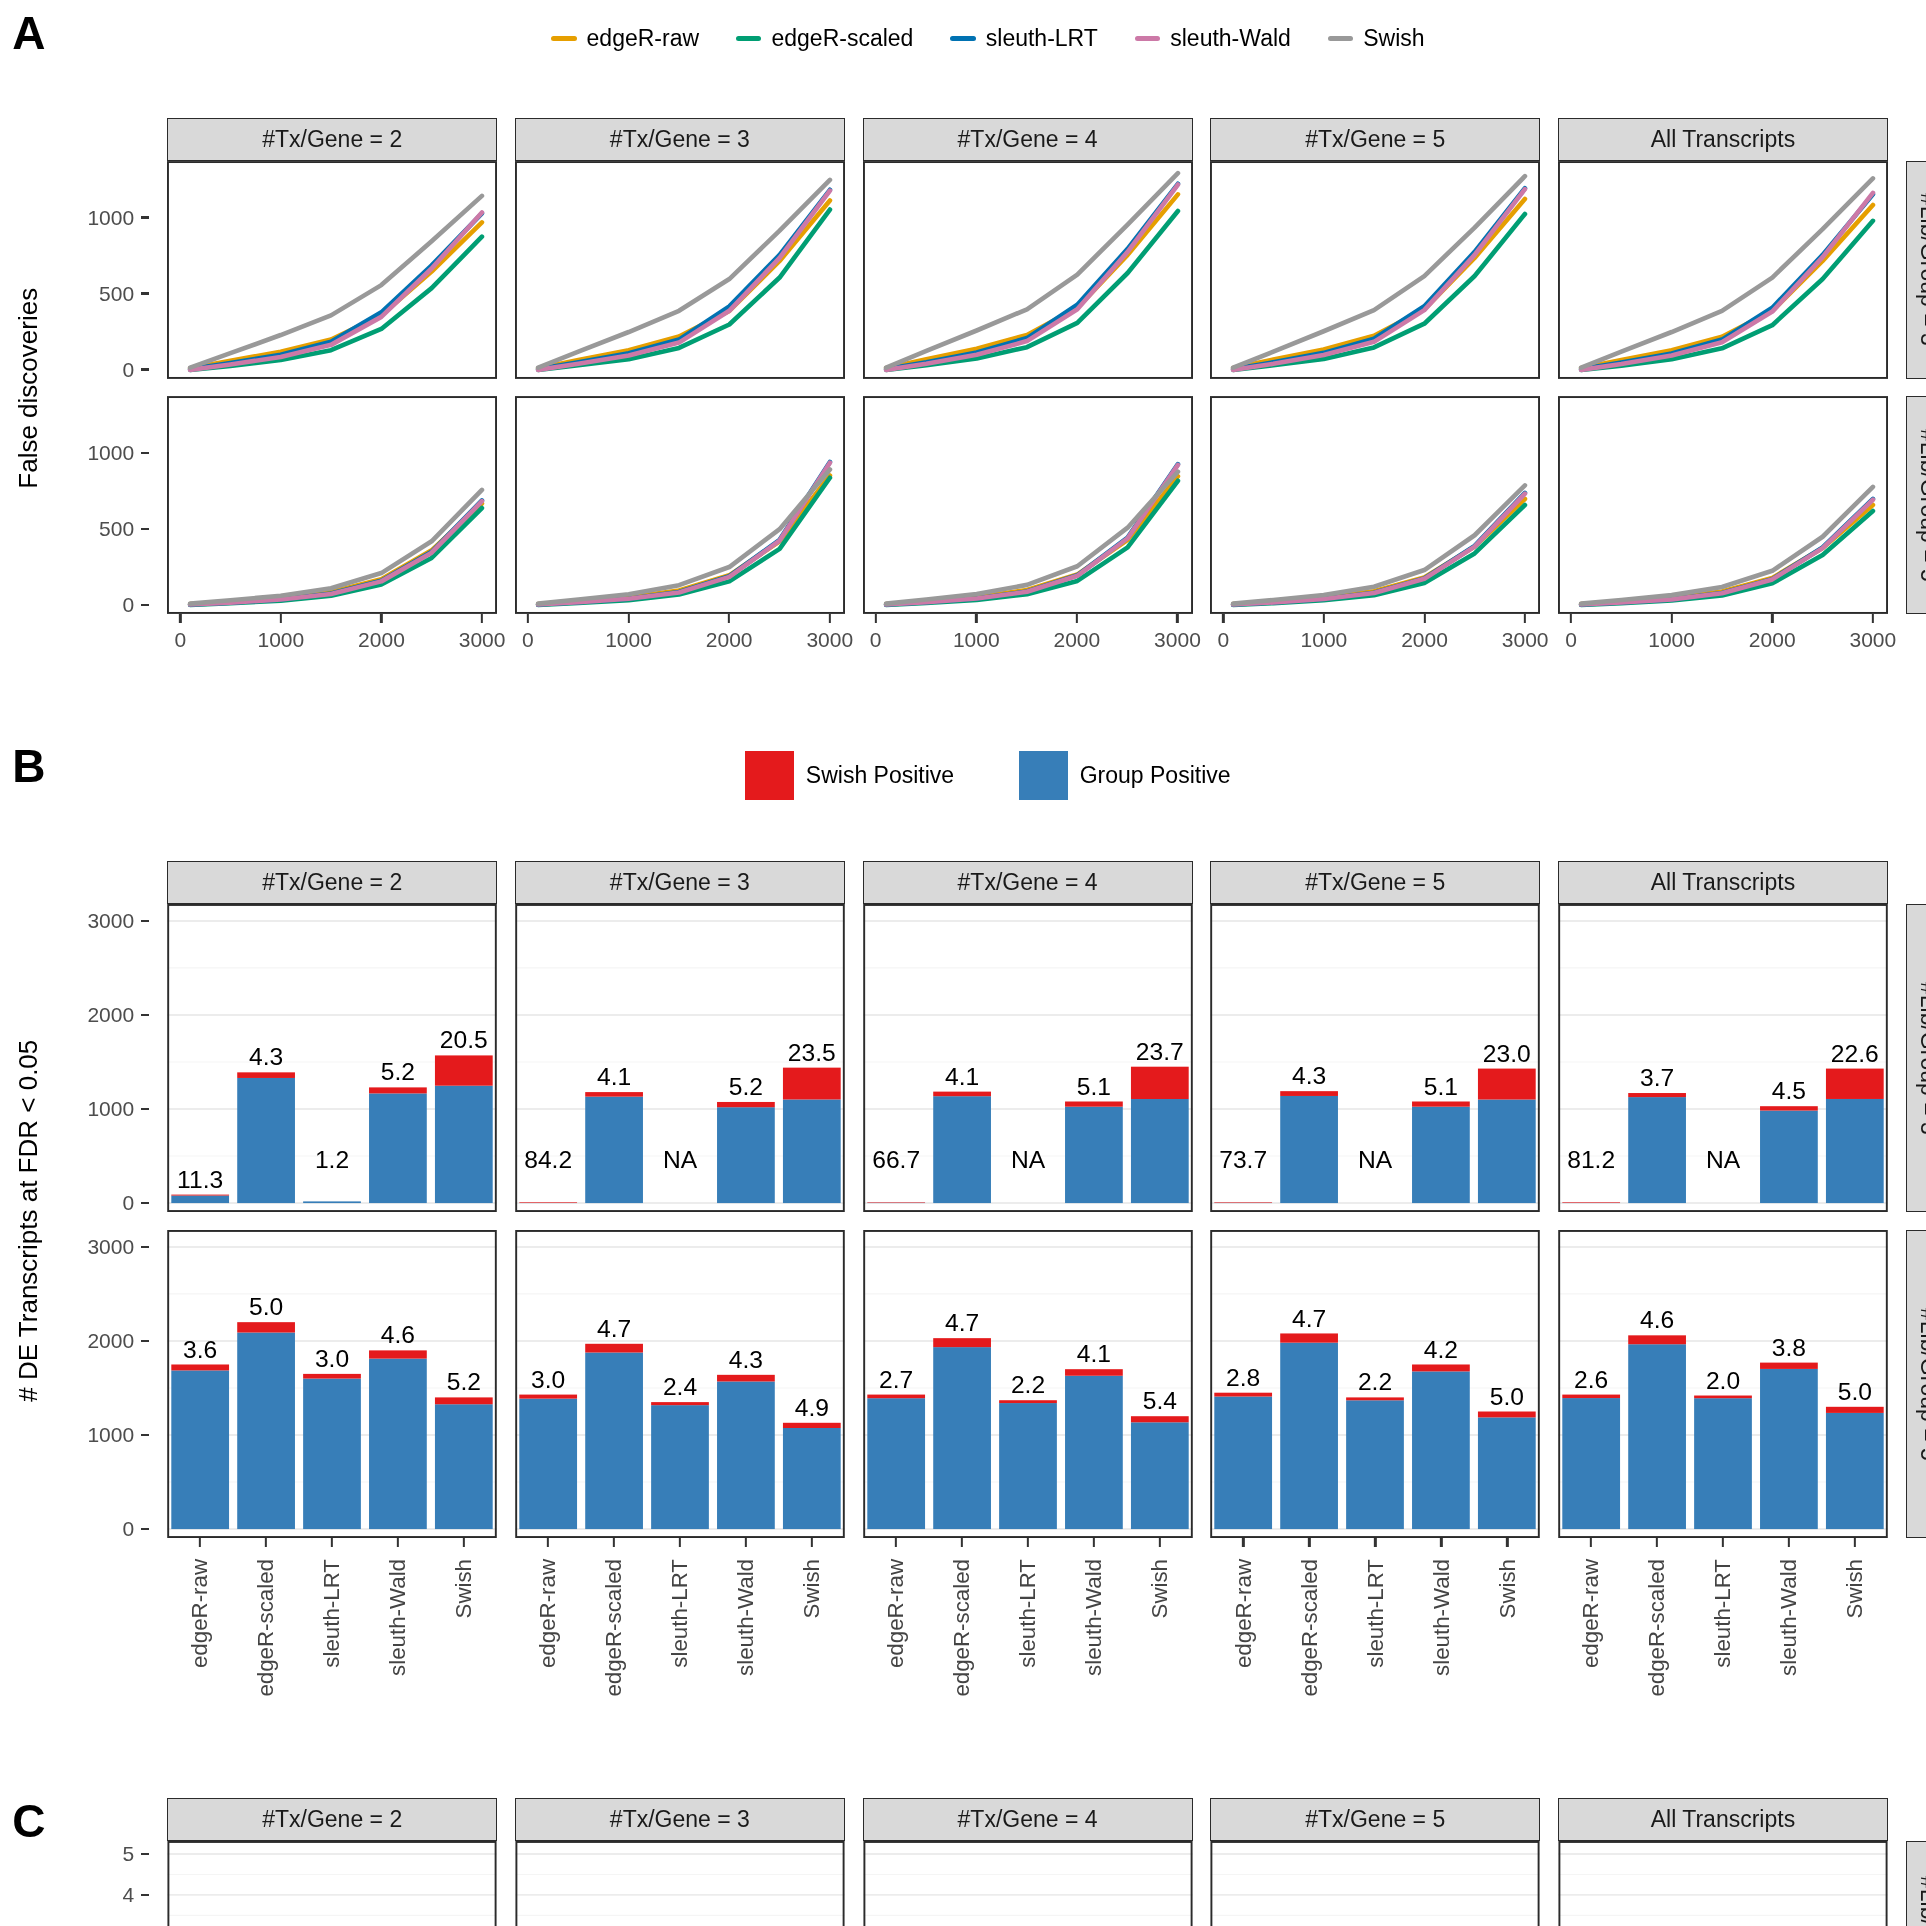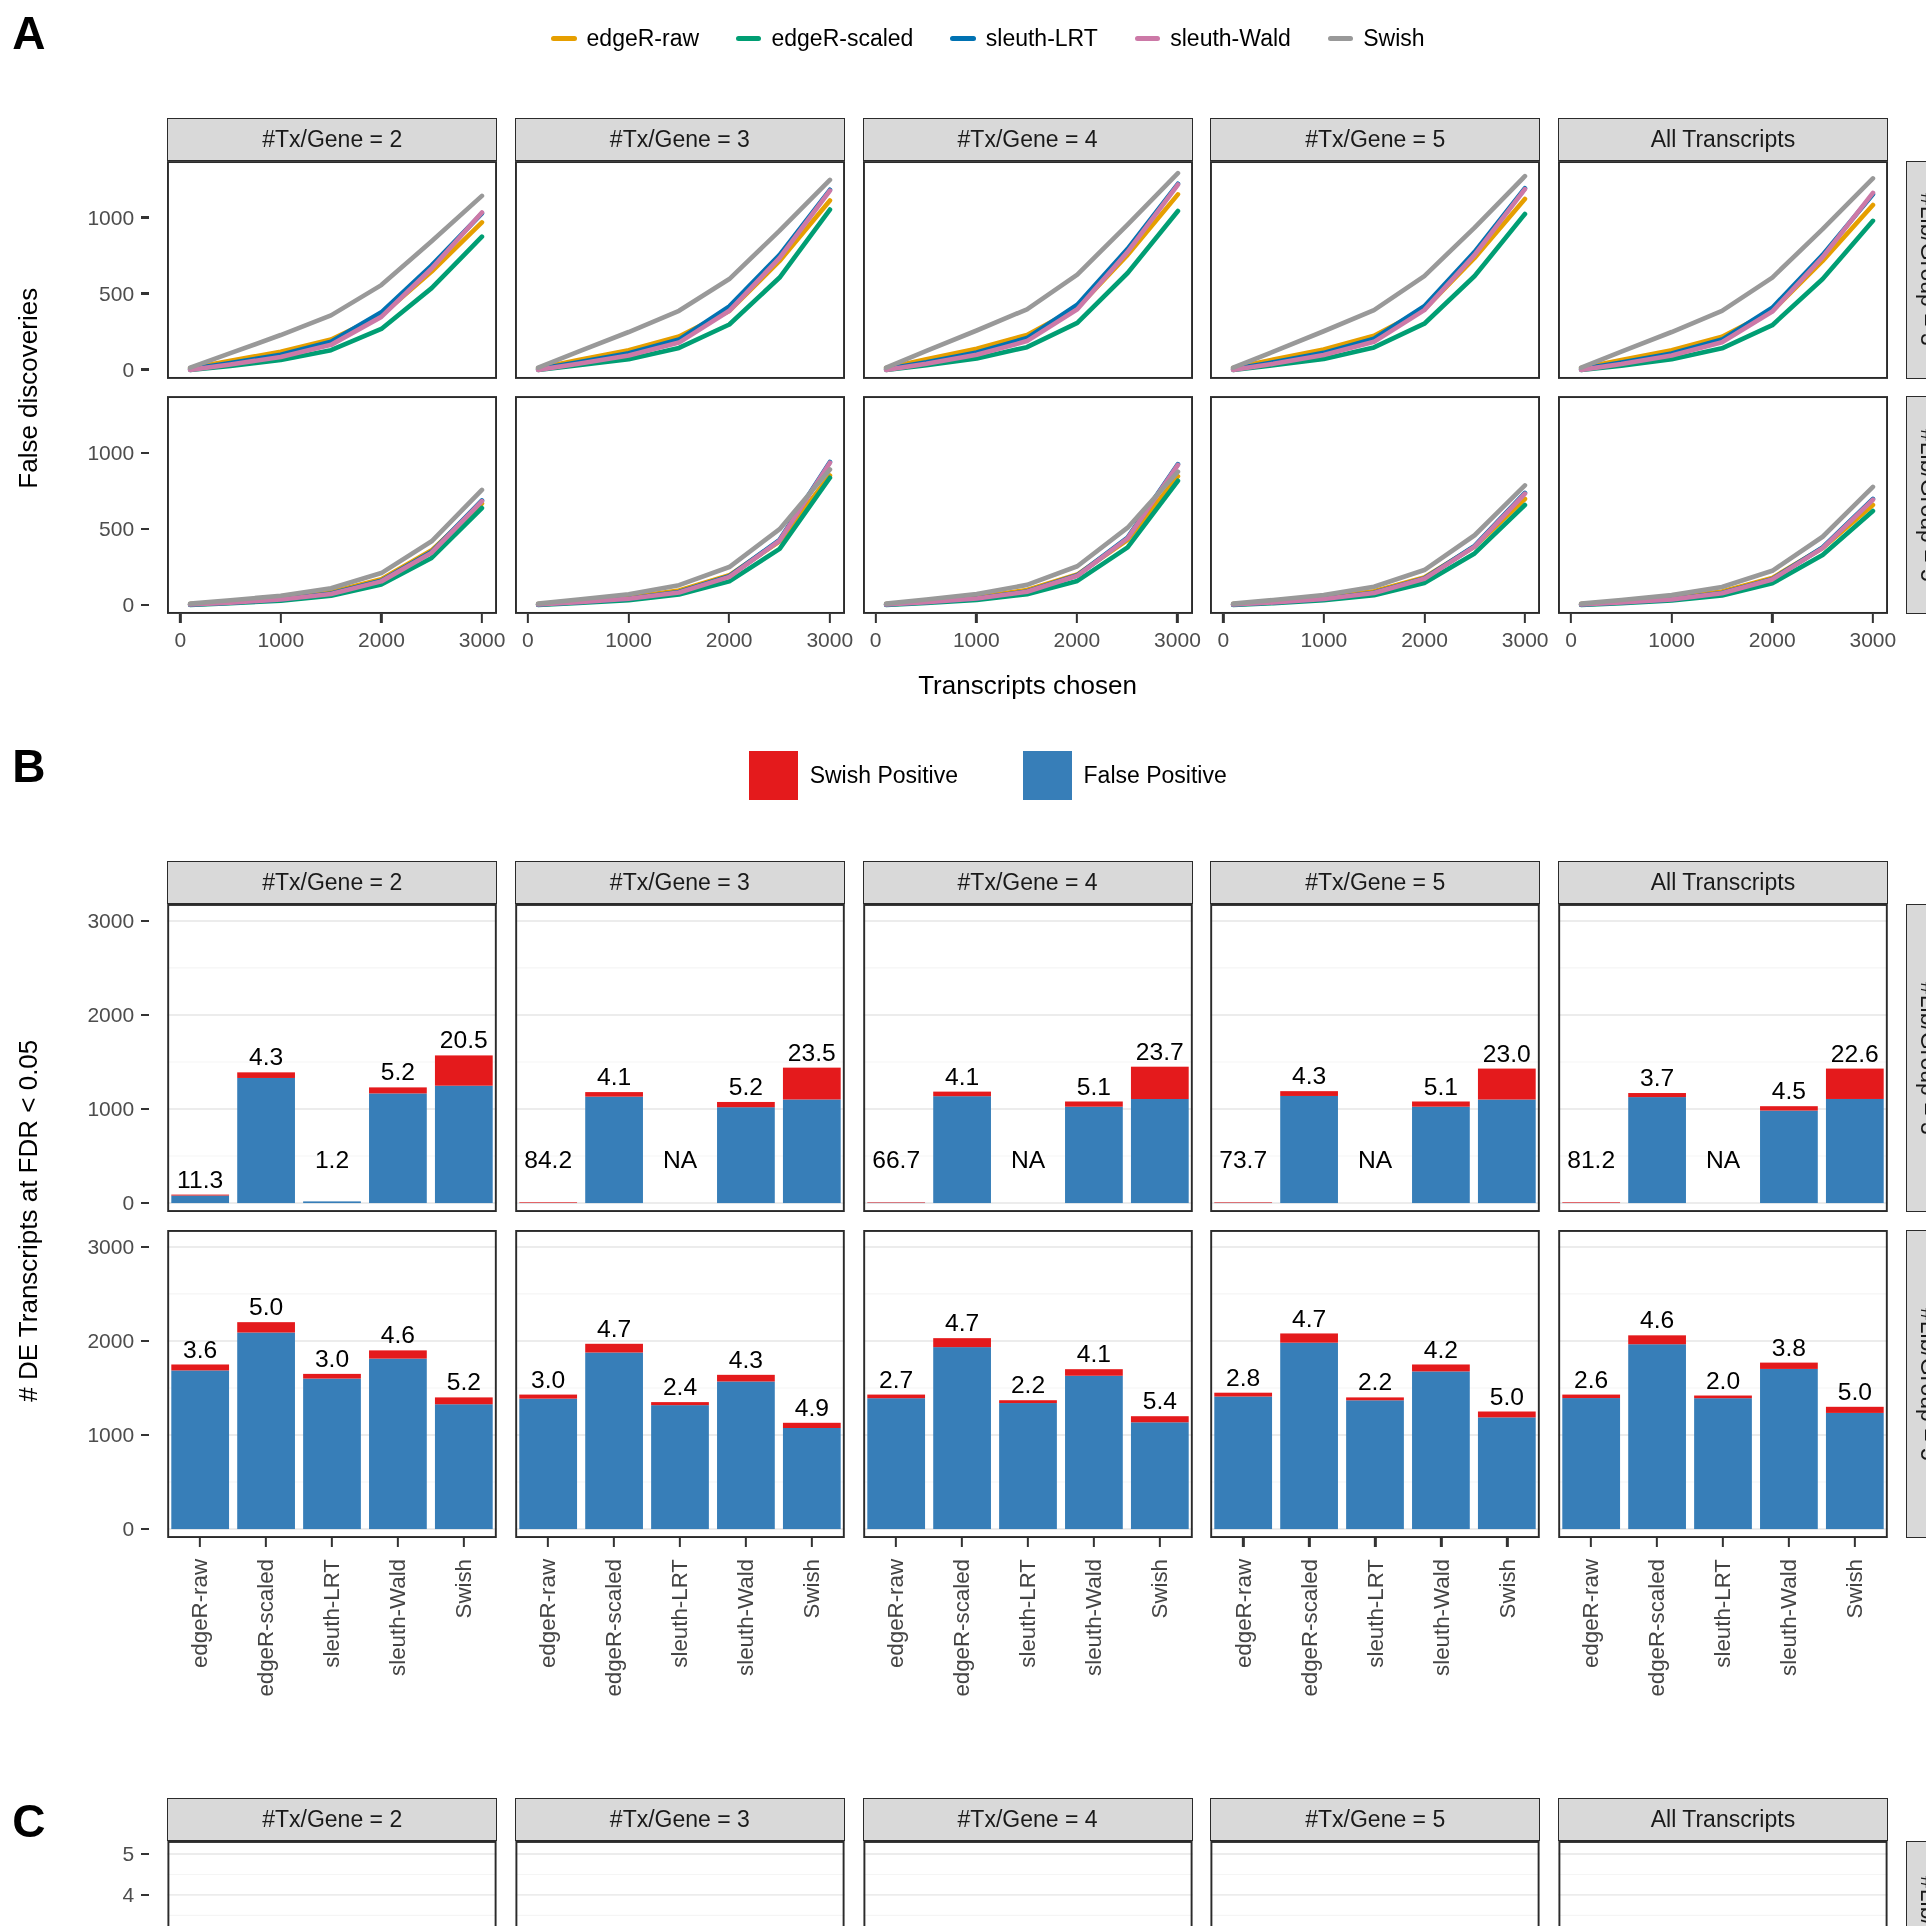--- a/index.html
+++ b/index.html
@@ -245,34 +245,33 @@
         <div class="xticks" style="grid-area: 5 / 7;">
           <i class="xtickmark" style="left: 3.96341%;"></i>
           <span class="xticklab" style="left: 3.96341%;">0</span>
           <i class="xtickmark" style="left: 34.4512%;"></i>
           <span class="xticklab" style="left: 34.4512%;">1000</span>
           <i class="xtickmark" style="left: 64.939%;"></i>
           <span class="xticklab" style="left: 64.939%;">2000</span>
           <i class="xtickmark" style="left: 95.4268%;"></i>
           <span class="xticklab" style="left: 95.4268%;">3000</span>
         </div>
-        <div class="xtitle" style="grid-area: 6 / 3 / auto / 8;">Transcripts chosen</div>
       </div>
   </section>
 
   <section class="panel" id="panelB">
     <div class="panel-letter">B</div>
     <div class="legend" style="gap: 65px;">
         <div class="legend-item">
           <span class="legend-swatch-sq" style="background: rgb(228, 26, 28);"></span>
           <span class="legend-label">Swish Positive</span>
         </div>
         <div class="legend-item">
           <span class="legend-swatch-sq" style="background: rgb(55, 126, 184);"></span>
-          <span class="legend-label">False Positive</span>
+          <span class="legend-label">Group Positive</span>
         </div>
       </div>
     <div class="grid" style="grid-template-columns: 34px 87px repeat(5, 330px) 45px; grid-template-rows: 43px 308px 17.7px 308px 15.4px 191px; column-gap: 17.7px;">
         <div class="ylab" style="grid-area: 2 / 1 / 5;"># DE Transcripts at FDR &lt; 0.05</div>
         <div class="strip" style="grid-area: 1 / 3;">#Tx/Gene = 2</div>
         <div class="strip" style="grid-area: 1 / 4;">#Tx/Gene = 3</div>
         <div class="strip" style="grid-area: 1 / 5;">#Tx/Gene = 4</div>
         <div class="strip" style="grid-area: 1 / 6;">#Tx/Gene = 5</div>
         <div class="strip" style="grid-area: 1 / 7;">All Transcripts</div>
         <div class="gutter" style="grid-area: 2 / 2;">

